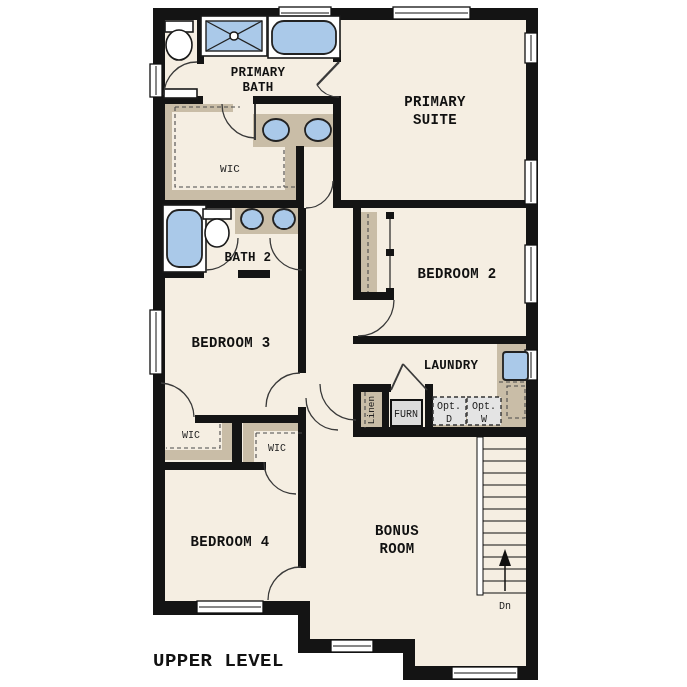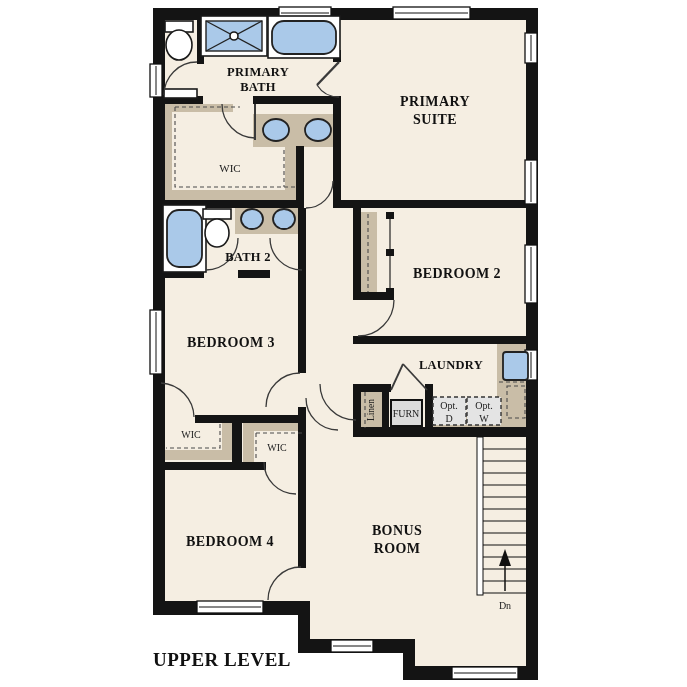--- a/index.html
+++ b/index.html
@@ -1,17 +1,17 @@
 <!DOCTYPE html>
 <html><head>
 <meta charset="utf-8">
 <style>
   html,body{margin:0;padding:0;background:#ffffff;}
   .page{position:relative;width:624px;height:687px;background:#ffffff;overflow:hidden;
-        font-family:Liberation Serif, serif;}
+        font-family:Liberation Mono, monospace;}
   svg{position:absolute;left:0;top:0;}
   .wall{fill:#141414;}
   .floor{fill:#f5eee2;}
   .tan{fill:#c9bda7;stroke:none;}
   .blu{fill:#aac9e9;stroke:#222222;stroke-width:1.8;}
   .fix{fill:#ffffff;stroke:#1a1a1a;stroke-width:1.6;}
   .win{fill:#ffffff;stroke:#111111;stroke-width:1.3;}
   .winline{stroke:#111111;stroke-width:1;}
   .arc{fill:none;stroke:#3a3a3a;stroke-width:1.3;}
   .leaf{stroke:#3a3a3a;stroke-width:2.4;}

